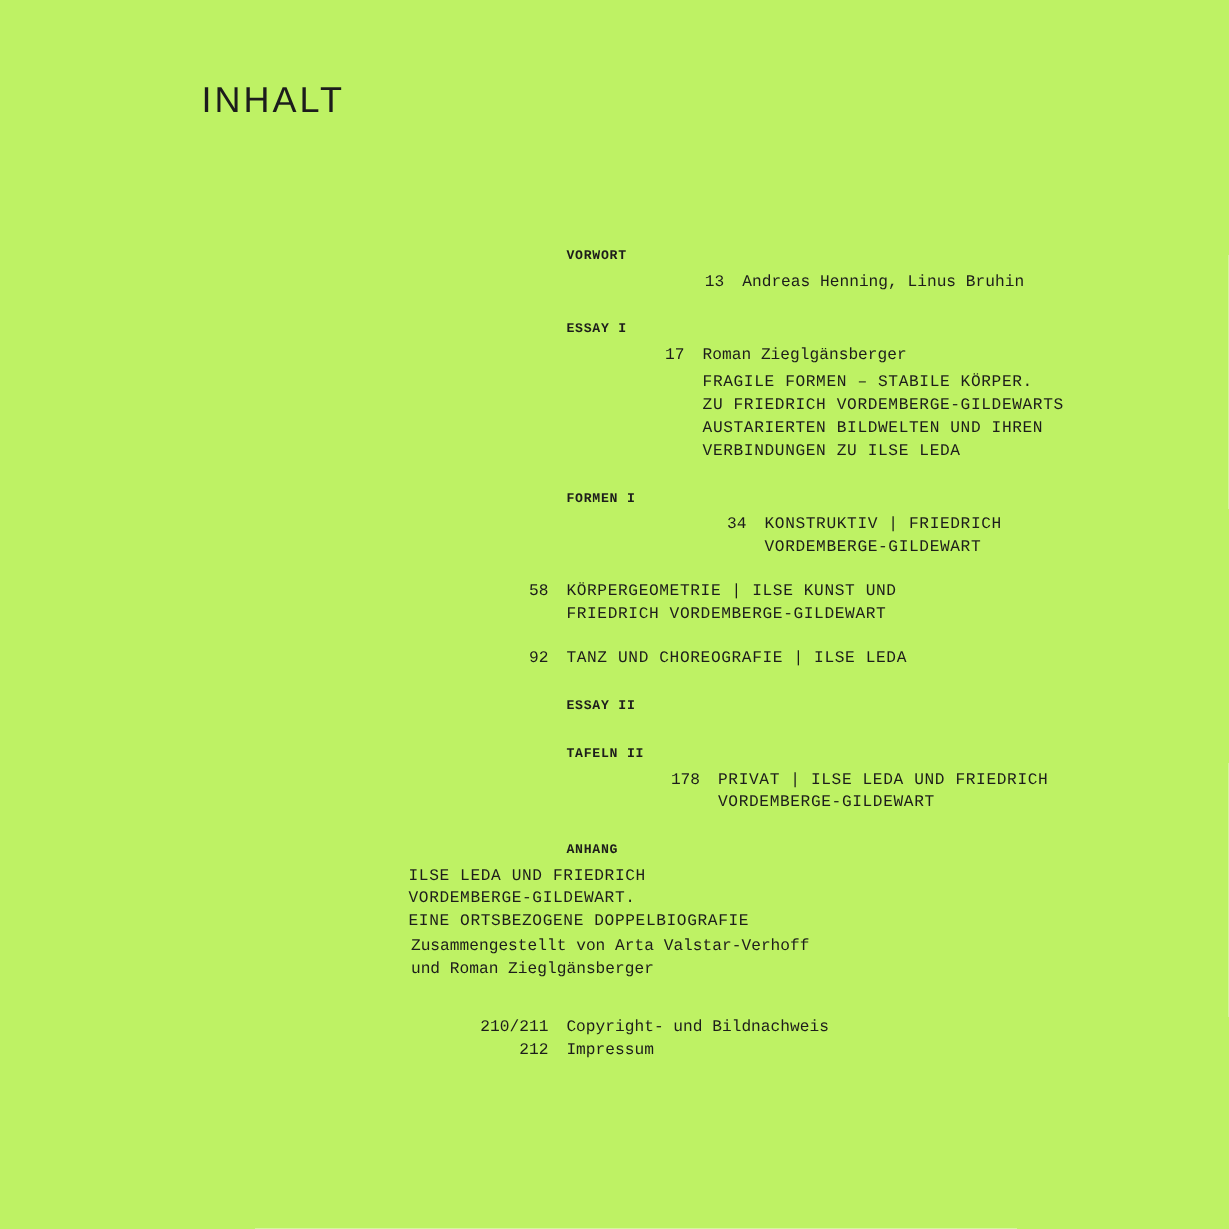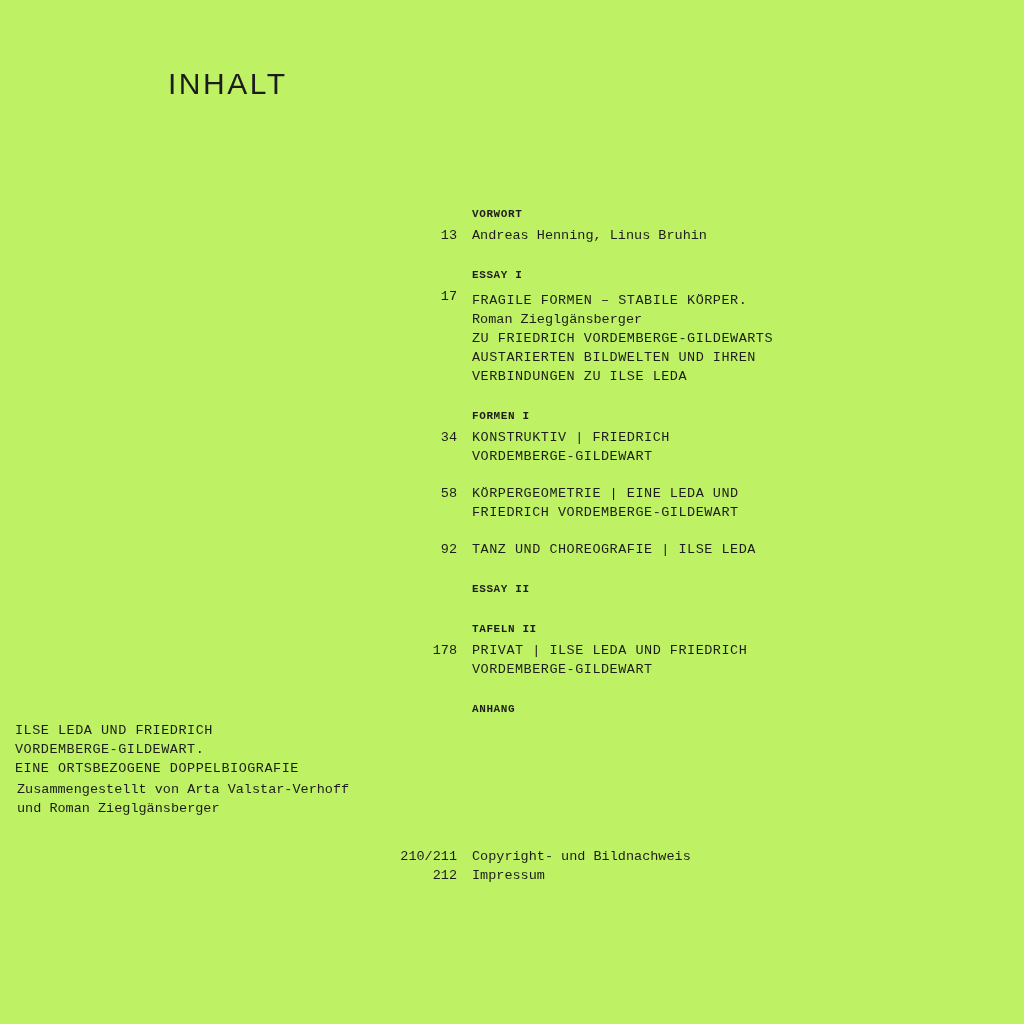--- a/index.html
+++ b/index.html
@@ -67,21 +67,21 @@
     font-size: 11px;
     line-height: 19px;
     font-weight: bold;
     letter-spacing: 0.6px;
   }
   .section { margin-top: 21px; }
   .section:first-child { margin-top: 0; }
   .section.tight { margin-top: 29px; }
   .label-row + .row { margin-top: 2px; }
   .row + .row { margin-top: 18px; }
-  .label-row + .row { margin-top: 2px; }
+  .label-row + .row { margin-top: 2px; justify-content: center; }
   .section.tight .row + .row { margin-top: 0; }
 </style>
 </head>
 <body>
 
 <div class="page">
 
   <h1 class="page-title">INHALT</h1>
 
   <div class="toc">
@@ -104,22 +104,22 @@
     <div class="section">
       <div class="row label-row">
         <div class="num"></div>
         <div class="lines">
             <div class="sec-label">ESSAY I</div>
           </div>
       </div>
       <div class="row">
         <div class="num">17</div>
         <div class="lines">
+          <div class="line name">Roman Zieglgänsberger</div>
           <div class="line caps gap-above">FRAGILE FORMEN – STABILE KÖRPER.</div>
-          <div class="line name">Roman Zieglgänsberger</div>
           <div class="line caps">ZU FRIEDRICH VORDEMBERGE-GILDEWARTS</div>
           <div class="line caps">AUSTARIERTEN BILDWELTEN UND IHREN</div>
           <div class="line caps">VERBINDUNGEN ZU ILSE LEDA</div>
         </div>
       </div>
     </div>
 
     <div class="section">
       <div class="row label-row">
         <div class="num"></div>
@@ -130,21 +130,21 @@
       <div class="row">
         <div class="num">34</div>
         <div class="lines">
           <div class="line caps">KONSTRUKTIV | FRIEDRICH</div>
           <div class="line caps">VORDEMBERGE-GILDEWART</div>
         </div>
       </div>
       <div class="row">
         <div class="num">58</div>
         <div class="lines">
-          <div class="line caps">KÖRPERGEOMETRIE | EINE LEDA UND</div>
+          <div class="line caps">KÖRPERGEOMETRIE | ILSE KUNST UND</div>
           <div class="line caps">FRIEDRICH VORDEMBERGE-GILDEWART</div>
         </div>
       </div>
       <div class="row">
         <div class="num">92</div>
         <div class="lines">
           <div class="line caps">TANZ UND CHOREOGRAFIE | ILSE LEDA</div>
         </div>
       </div>
     </div>

